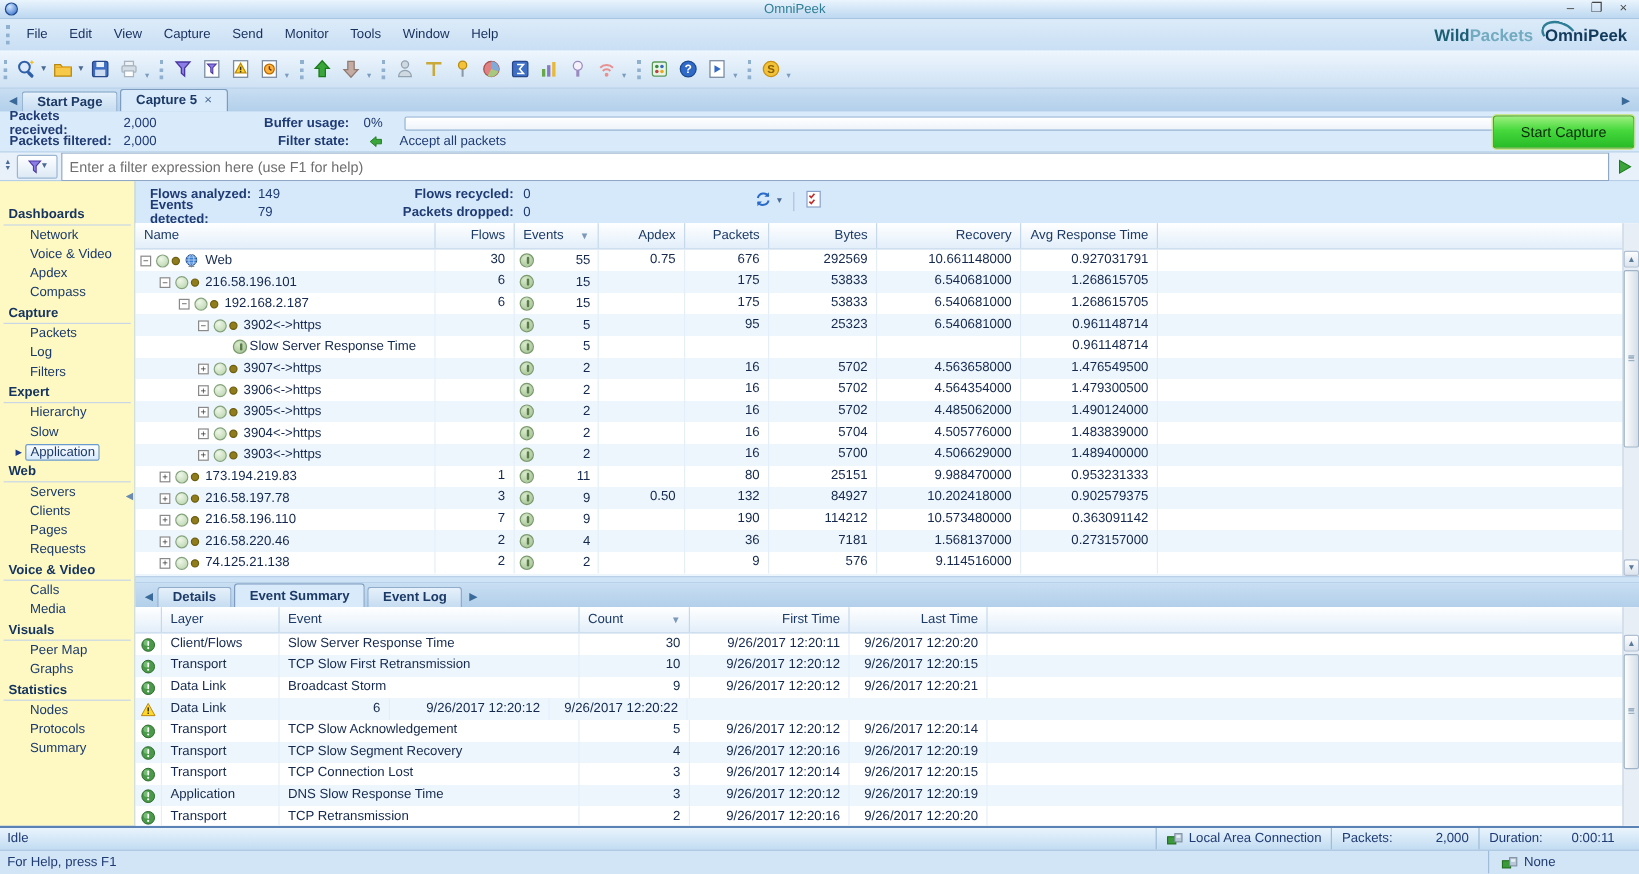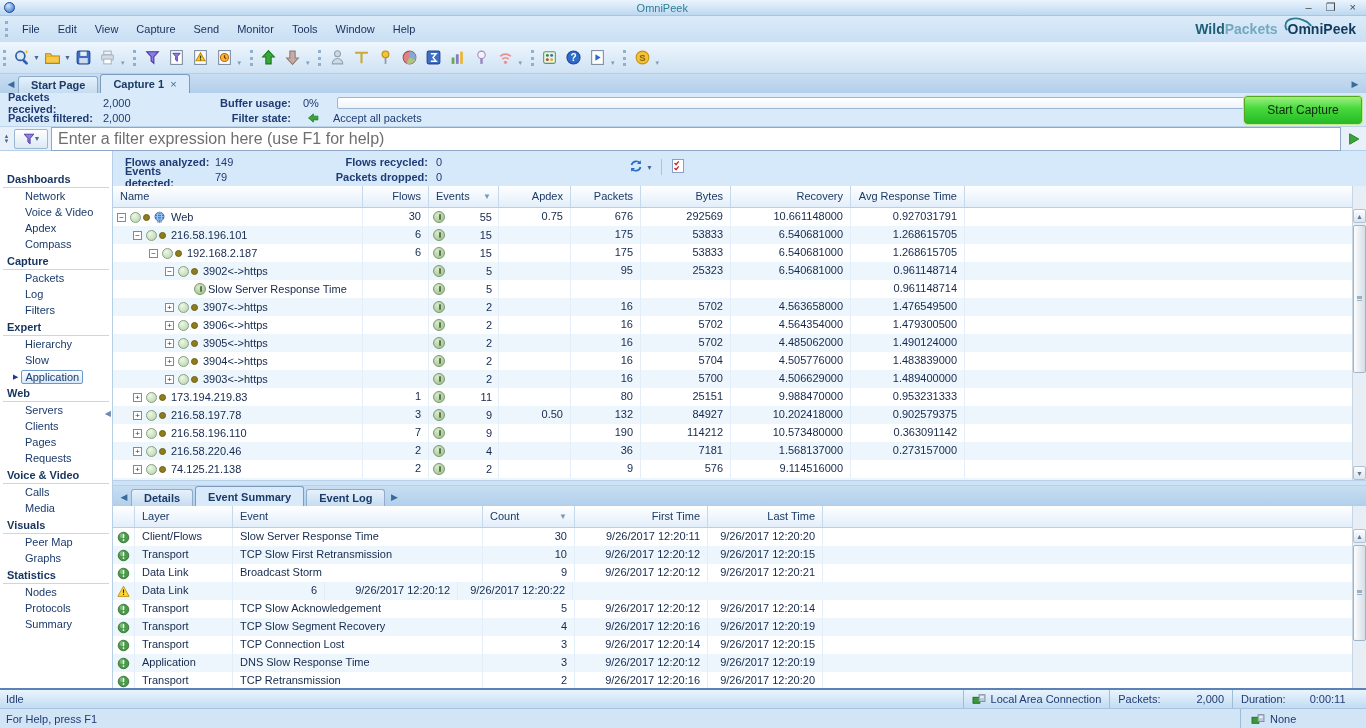--- a/index.html
+++ b/index.html
@@ -52,28 +52,28 @@
   .progress{width:925px;height:12px;margin-left:18px;background:linear-gradient(#fff,#eef4fa);border:1px solid #9ab6d2;border-radius:2px}
   .fsarrow{margin-left:14px;display:flex;align-items:center}
   .fsarrow svg{width:16px;height:12px}
   .start-capture{position:absolute;right:4px;top:3px;width:118px;height:28px;background:linear-gradient(#9bf07e,#46d83c 45%,#27bb27);border:1px solid #55a81e;outline:1px solid #c9e690;border-radius:3px;font-family:"Liberation Sans",sans-serif;font-size:12px;color:#0c2a0c;text-align:center;line-height:26px}
 
   
   .filterbar{height:24px;background:#e8f1fa;display:flex;align-items:center;flex:none;padding:0 2px;border-bottom:1px solid #b6cfe8}
   .spinner{width:9px;display:flex;flex-direction:column;align-items:center;color:#4a6a94;font-size:6px;line-height:5px}
   .funnel-btn{width:34px;height:20px;border:1px solid #9ab6d2;background:linear-gradient(#fff,#dce9f5);border-radius:2px;display:flex;align-items:center;justify-content:center;margin:0 3px}
   .funnel-btn svg{width:14px;height:14px}
-  .filter-input{flex:1;height:24px;border:1px solid #8fa8c5;background:#fff;font-family:"Liberation Sans",sans-serif;font-size:16px;padding:0 6px;color:#222}
+  .filter-input{flex:1;height:24px;border:1px solid #8fa8c5;background:#fff;font-family:"Liberation Sans",sans-serif;font-size:12px;padding:0 6px;color:#222}
   .filter-input::placeholder{color:#6e6e6e;opacity:1}
   .apply-btn{width:20px;height:20px;display:flex;align-items:center;justify-content:center;margin-left:3px}
   .apply-btn svg{width:14px;height:14px}
 
   
   .main{flex:1;display:flex;min-height:0}
-  .sidebar{width:113px;background:#ffffff;border-right:1px solid #b6cfe8;padding-top:20px;overflow:hidden;position:relative}
+  .sidebar{width:113px;background:#fef9c3;border-right:1px solid #b6cfe8;padding-top:20px;overflow:hidden;position:relative}
   .sb-header{font-weight:bold;color:#14335e;padding:1px 4px;border-bottom:1px solid #c8d6e6;margin:1px 3px 1px 3px;height:16px}
   .sb-item{color:#1b3a6b;padding:1px 4px 1px 25px;height:16px;white-space:nowrap}
   .sb-item.selected{padding-left:13px;display:flex;align-items:center;gap:3px}
   .sb-item.selected .sel-arrow{color:#1c3a8a;font-size:7px}
   .sb-item.selected .sel-box{border:1px solid #6a9ad0;border-radius:2px;background:linear-gradient(#fdfeff,#d6e9fb);padding:0 3px;line-height:12px}
   .sb-collapse{position:absolute;right:1px;top:258px;color:#6a8ab0;font-size:8px}
 
   .content{flex:1;display:flex;flex-direction:column;min-width:0;background:#d6e9fa}
 
   
@@ -330,21 +330,21 @@
         <span class="gchev">▾</span>
       </span>
     </div>
 
   <div class="tabbar" id="tabbar">
       <span class="tab-scroll">◀</span>
       <span class="tab">
         <span>Start Page</span>
       </span>
       <span class="tab active">
-        <span>Capture 1</span>
+        <span>Capture 5</span>
         <span class="close">×</span>
       </span>
       <span class="tab-scroll right">▶</span>
     </div>
 
   <div class="capinfo">
     <div class="ci-row">
       <span class="ci-lbl ci-l1">Packets received:</span>
       <span class="ci-val ci-v1">2,000</span>
       <span class="ci-lbl ci-l2">Buffer usage:</span>

